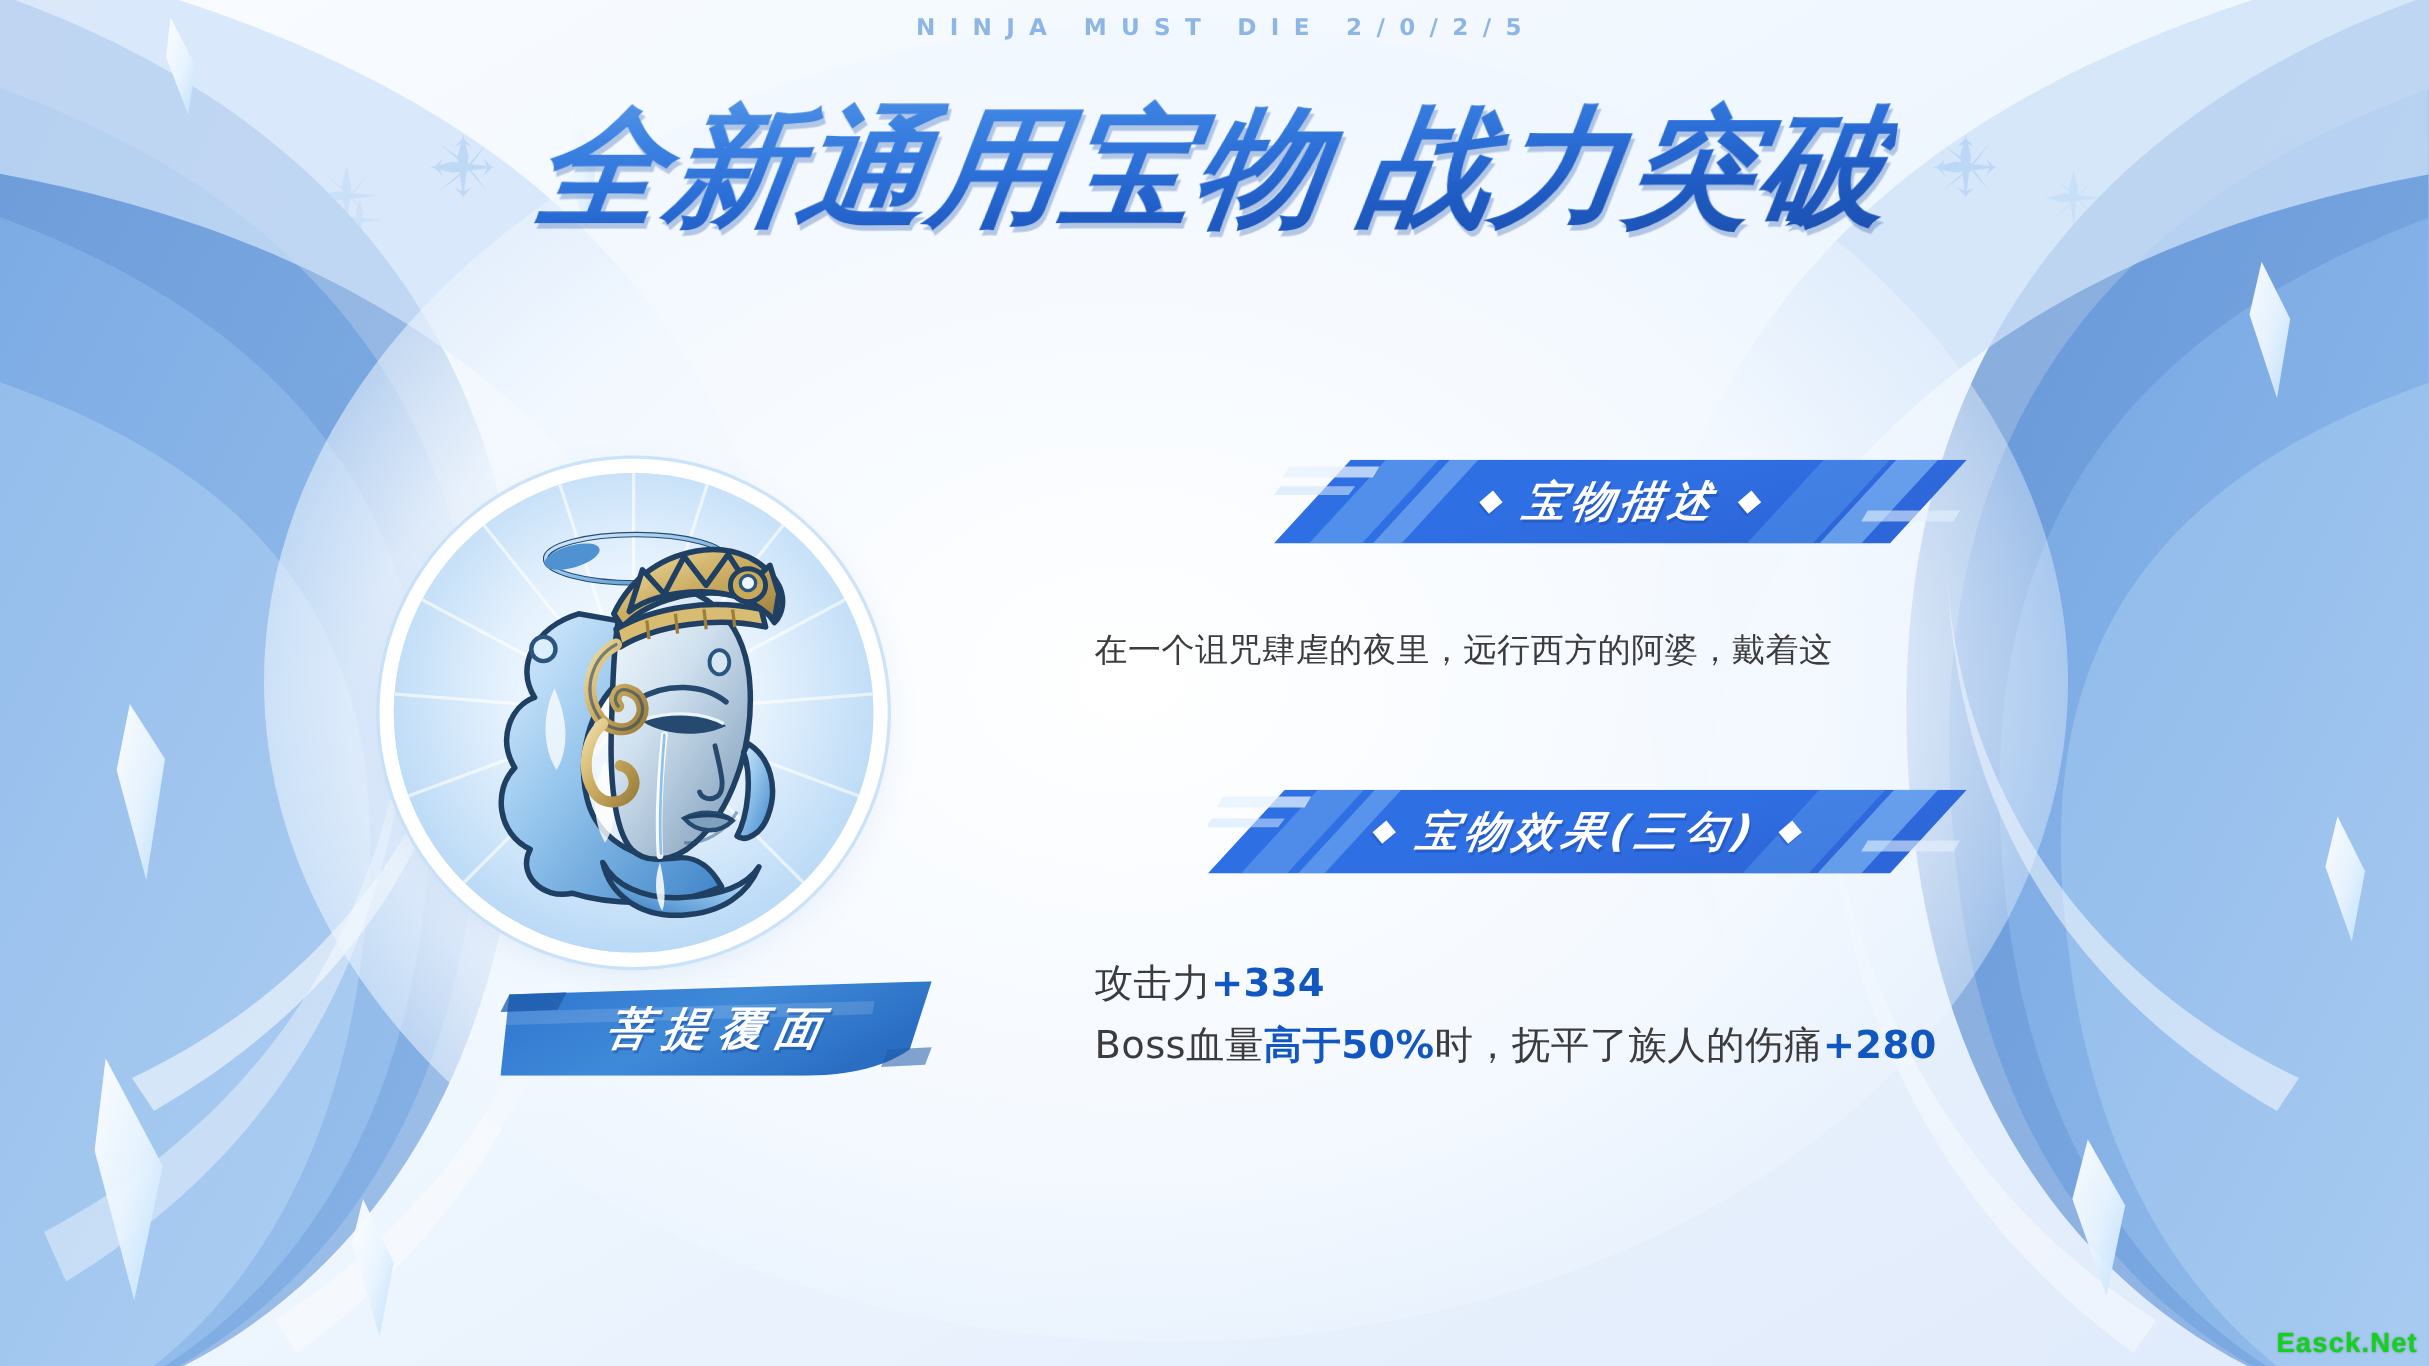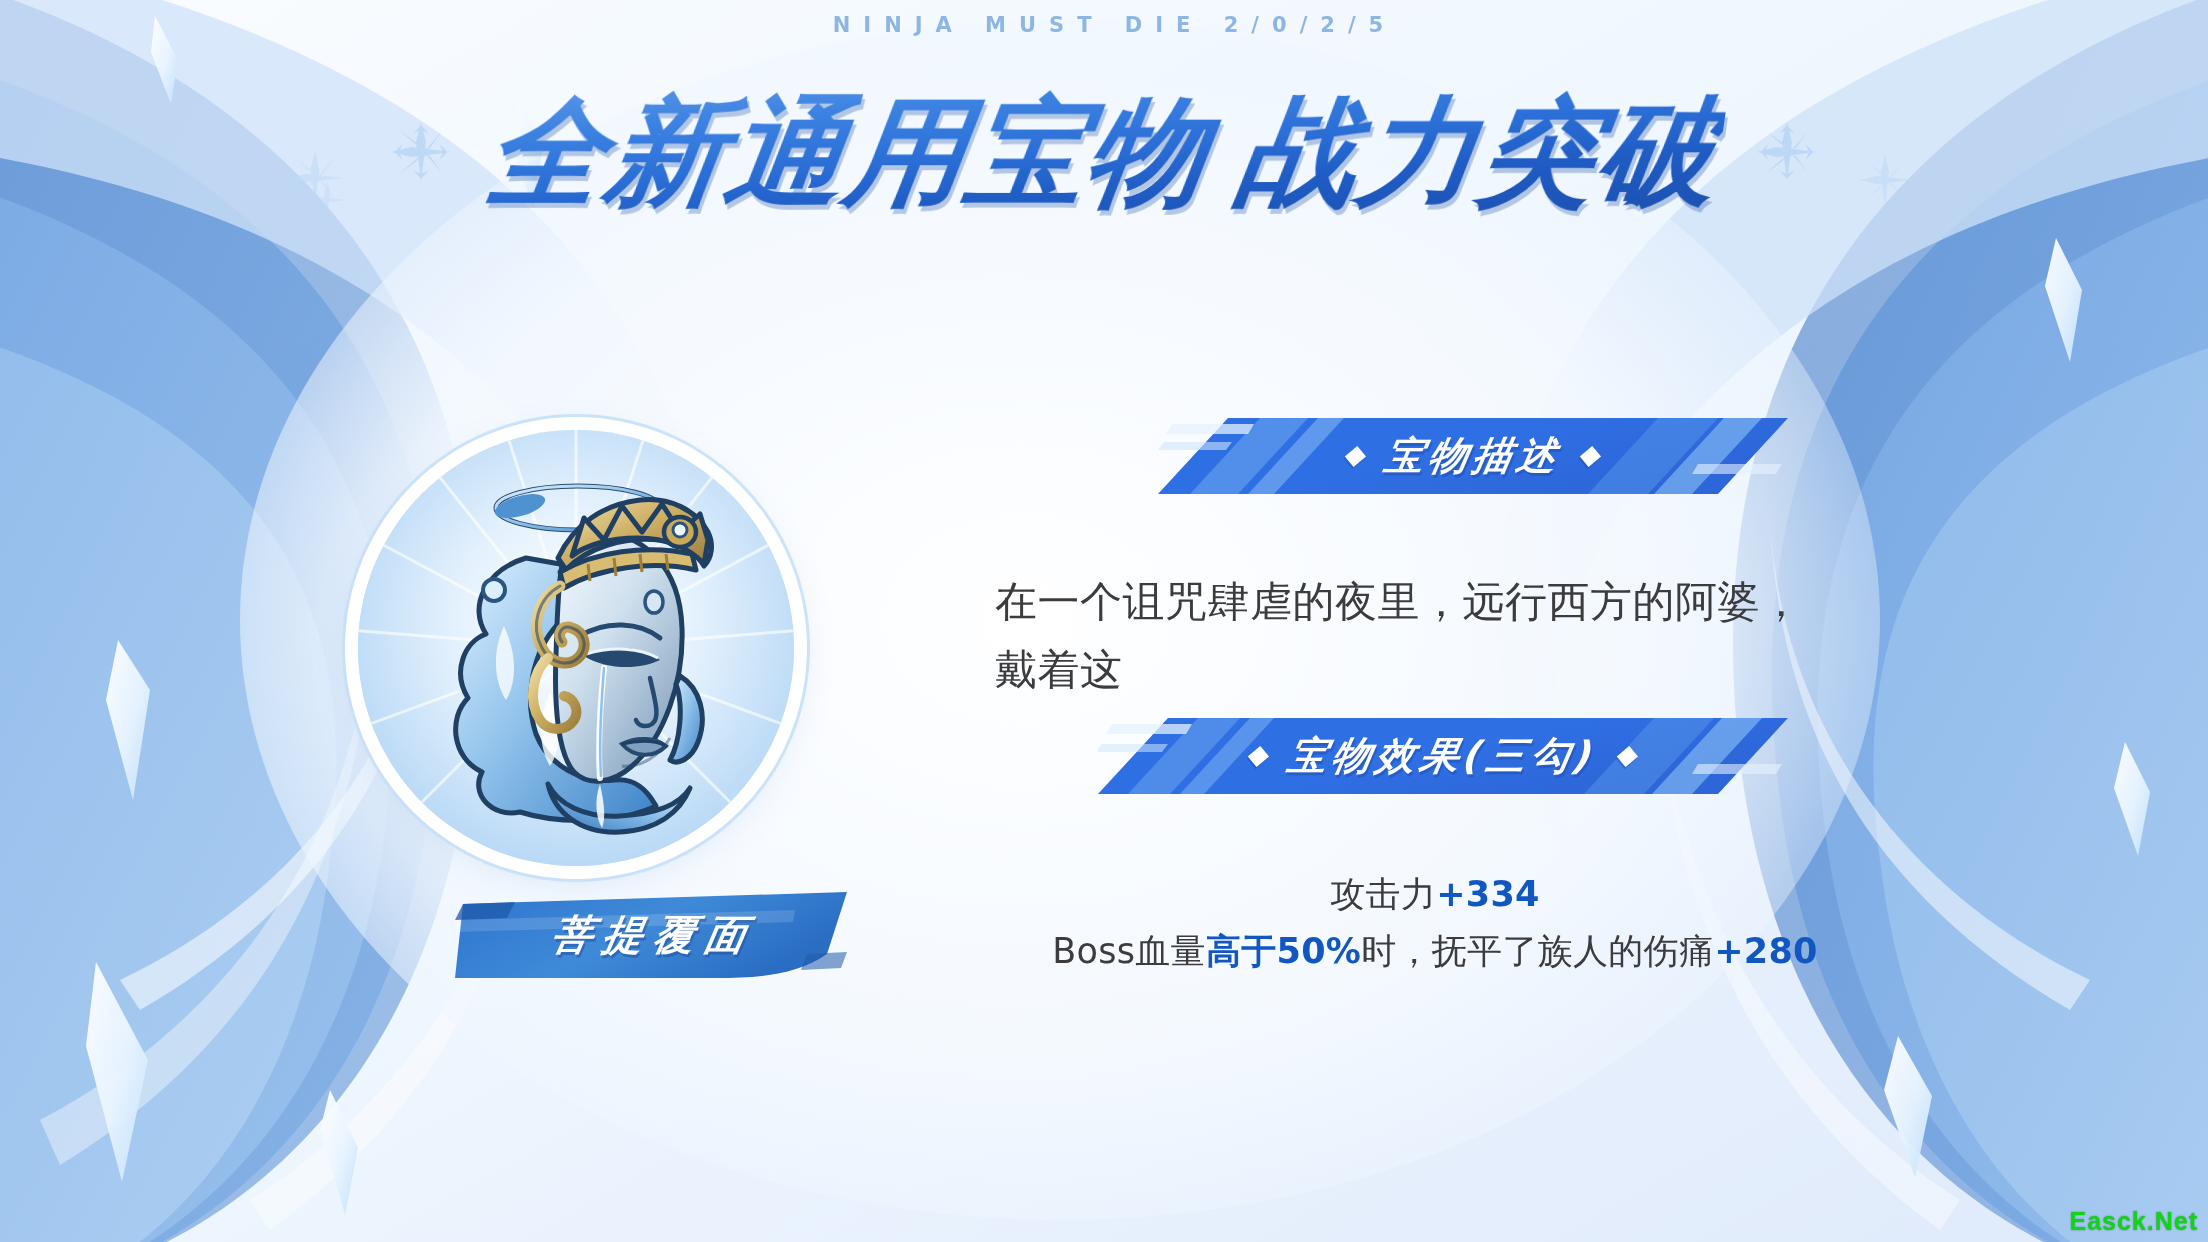--- a/index.html
+++ b/index.html
@@ -69,28 +69,28 @@
     position:absolute;inset:0;display:flex;align-items:center;justify-content:center;gap:22px;
     color:#fff;font-size:39px;font-weight:800;font-style:italic;letter-spacing:5px;
     transform:skewX(-10deg);
     text-shadow:2px 3px 0 rgba(24,70,160,.40);
   }
   .dia{width:15px;height:15px;background:#fff;transform:rotate(45deg);flex:none;
        box-shadow:1px 2px 0 rgba(24,70,160,.35);}
 
   .desc-block{
     position:absolute;left:995px;top:568px;width:840px;
-    font-size:42px;line-height:1.62;color:#3c3c3e;letter-spacing:.5px;font-weight:500;
+    font-size:30px;line-height:1.62;color:#3c3c3e;letter-spacing:.5px;font-weight:500;
   }
   .eff-block{
     position:absolute;left:995px;top:866px;width:880px;
     font-size:35px;line-height:1.64;color:#3c3c3e;letter-spacing:.3px;font-weight:500;
   }
   .eff-block .hl{color:#1257c0;font-weight:800;}
-  .eff-line{white-space:nowrap;text-align:center;}
+  .eff-line{white-space:nowrap;}
 
   .watermark{
     position:absolute;right:10px;bottom:6px;
     font-size:25px;font-weight:700;color:#13d21a;letter-spacing:1px;
     font-family:Liberation Sans, sans-serif;
     text-shadow:0 0 2px rgba(0,80,0,.5);
   }
 </style>
 </head>
 <body>

